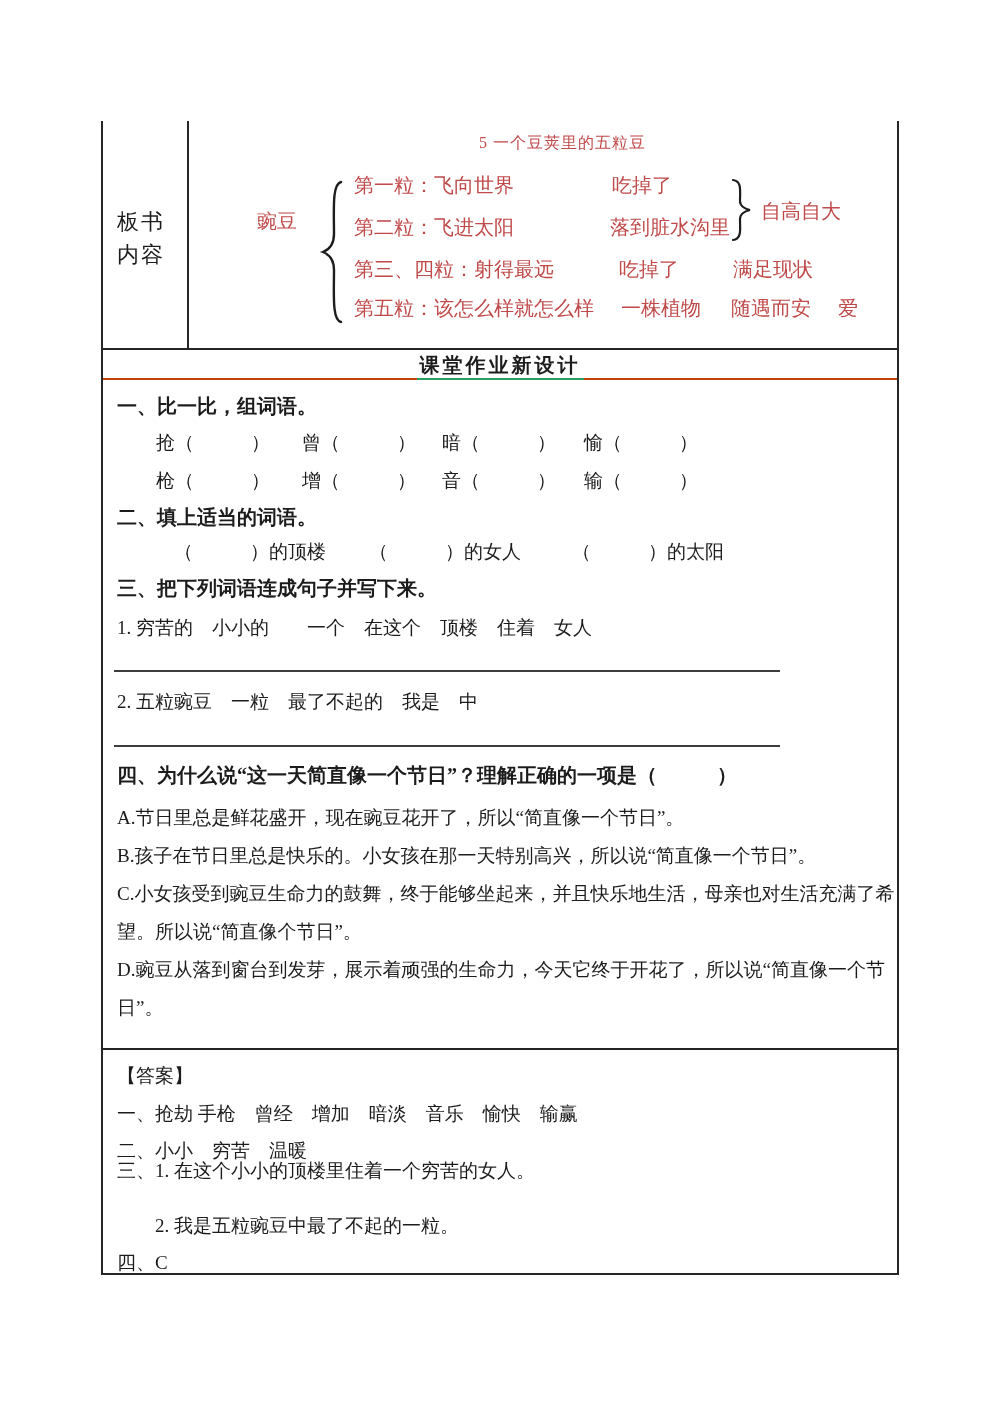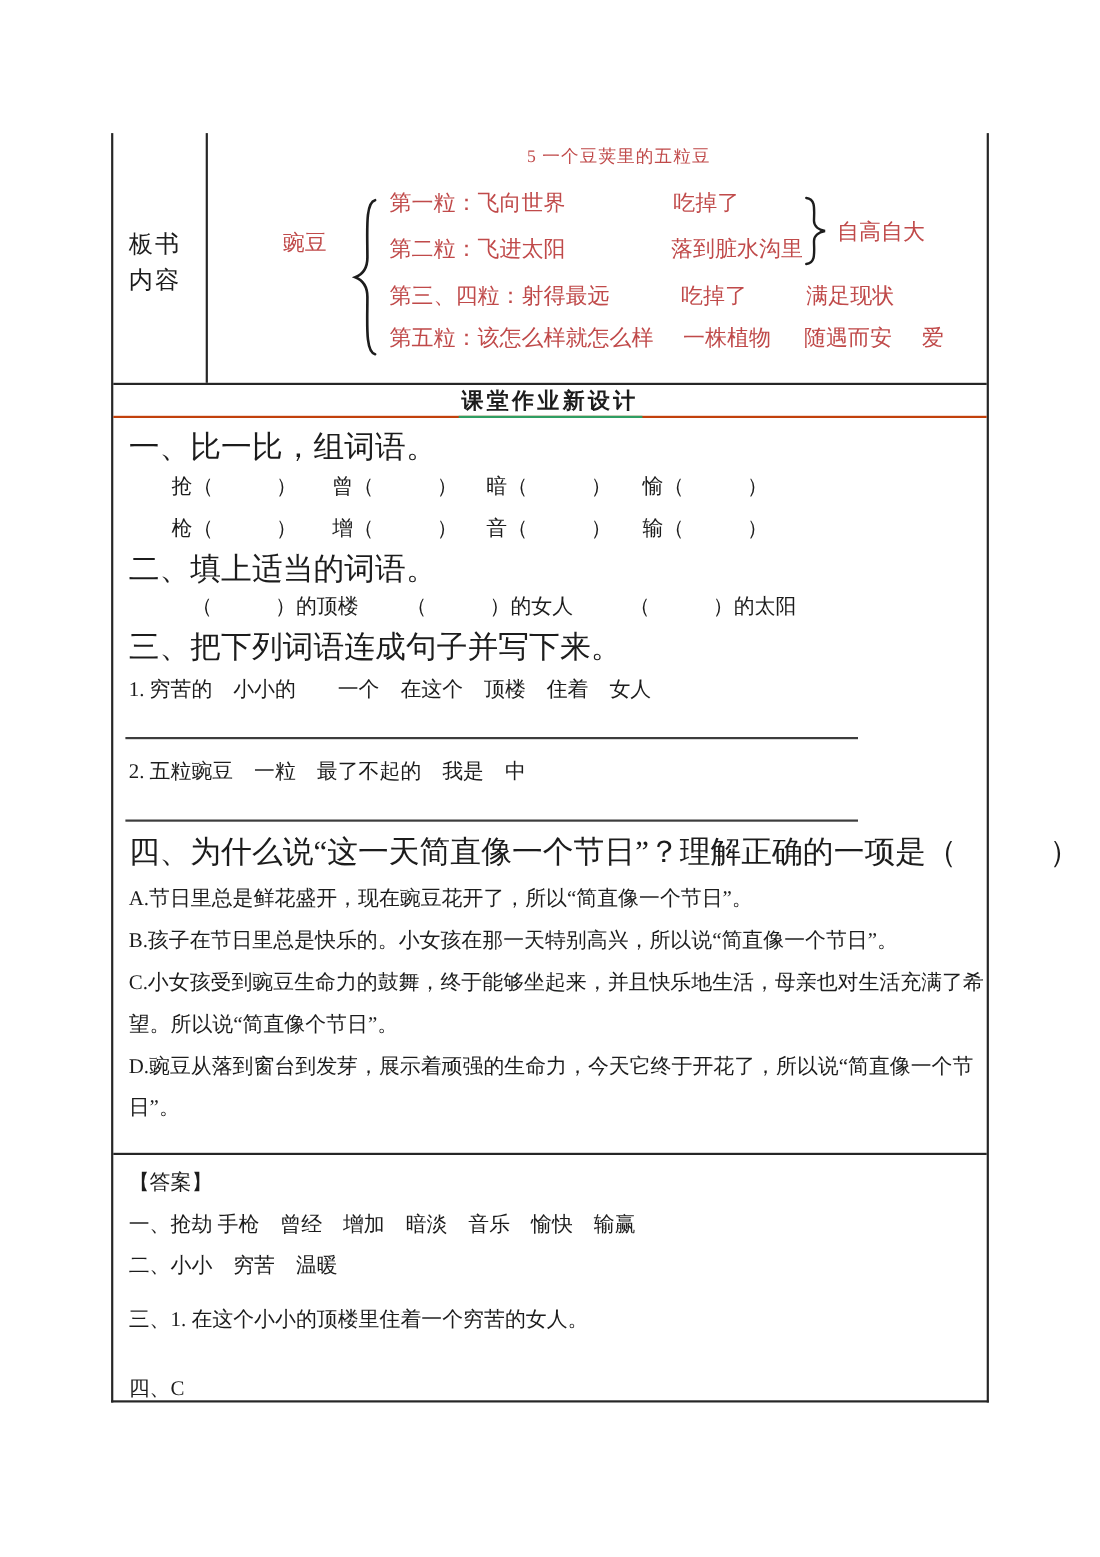--- a/index.html
+++ b/index.html
@@ -17,21 +17,21 @@
   .board-label .lbl{position:absolute;left:14px;top:84px;font-size:22px;line-height:33px;
                     letter-spacing:2px;white-space:nowrap;}
   .board-cell{position:absolute;left:107px;top:0;right:0;height:227px;}
   .bl{position:absolute;font-size:20px;line-height:24px;white-space:nowrap;}
   .red{color:#c04a4a;}
   .b-title{font-size:16px;letter-spacing:1px;}
   .brace{position:absolute;}
   .hw-title{display:inline-block;margin-top:3px;padding:0 3px 1px;font-size:20px;font-weight:bold;
             letter-spacing:3px;border-bottom:2px solid #2f9e63;line-height:24px;white-space:nowrap;}
   .blk{position:absolute;font-size:19px;line-height:25px;white-space:nowrap;}
-  .bold{font-weight:normal;font-size:28px;text-align:center;}
+  .bold{font-weight:bold;font-size:20px;text-align:center;}
   .qrow span{position:absolute;top:0;font-size:19px;white-space:nowrap;}
   .rule{position:absolute;left:11px;width:666px;height:0;border-top:2px solid #3d3d3d;}
   .opts{position:absolute;left:14px;top:419px;width:786px;font-size:19px;line-height:38px;}
   .opts p{margin:0;}
   .ans{position:absolute;font-size:19px;line-height:25px;white-space:nowrap;}
 </style>
 </head>
 <body>
 
 <div class="page">
@@ -113,18 +113,19 @@
         <p>B.孩子在节日里总是快乐的。小女孩在那一天特别高兴，所以说“简直像一个节日”。</p>
         <p>C.小女孩受到豌豆生命力的鼓舞，终于能够坐起来，并且快乐地生活，母亲也对生活充满了希望。所以说“简直像个节日”。</p>
         <p>D.豌豆从落到窗台到发芽，展示着顽强的生命力，今天它终于开花了，所以说“简直像一个节日”。</p>
       </div>
     </div>
 
     <div class="row row-answers">
       <div class="ans" style="left:14px;top:13px">【答案】</div>
       <div class="ans" style="left:14px;top:51px">一、抢劫 手枪　曾经　增加　暗淡　音乐　愉快　输赢</div>
       <div class="ans" style="left:14px;top:88px">二、小小　穷苦　温暖</div>
-      <div class="ans" style="left:14px;top:137px">三、1.  在这个小小的顶楼里住着一个穷苦的女人。</div>
+      <div class="ans" style="left:14px;top:108px">三、1.  在这个小小的顶楼里住着一个穷苦的女人。</div>
+      <div class="ans" style="left:52px;top:163px">2.  我是五粒豌豆中最了不起的一粒。</div>
       <div class="ans" style="left:14px;top:200px">四、C</div>
     </div>
 
   </div>
 </div>
 
 </body></html>

